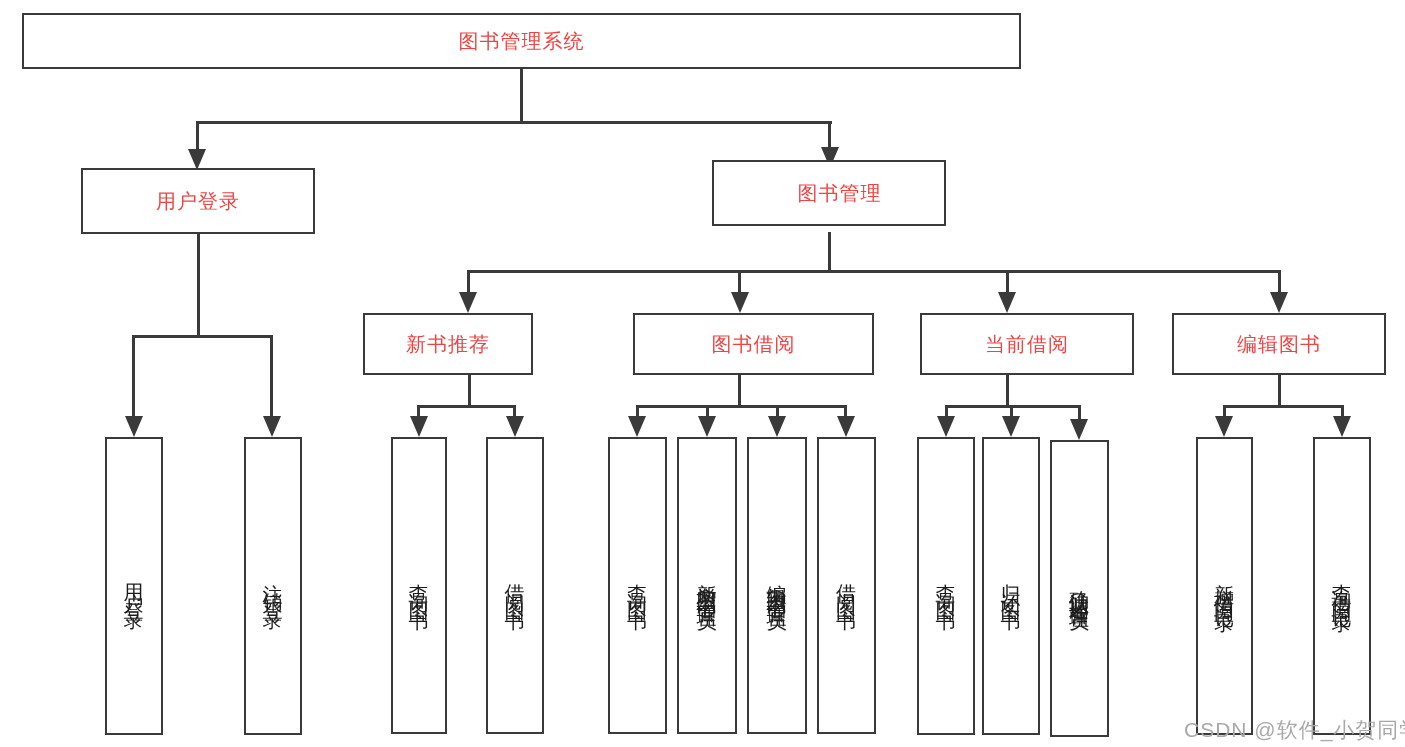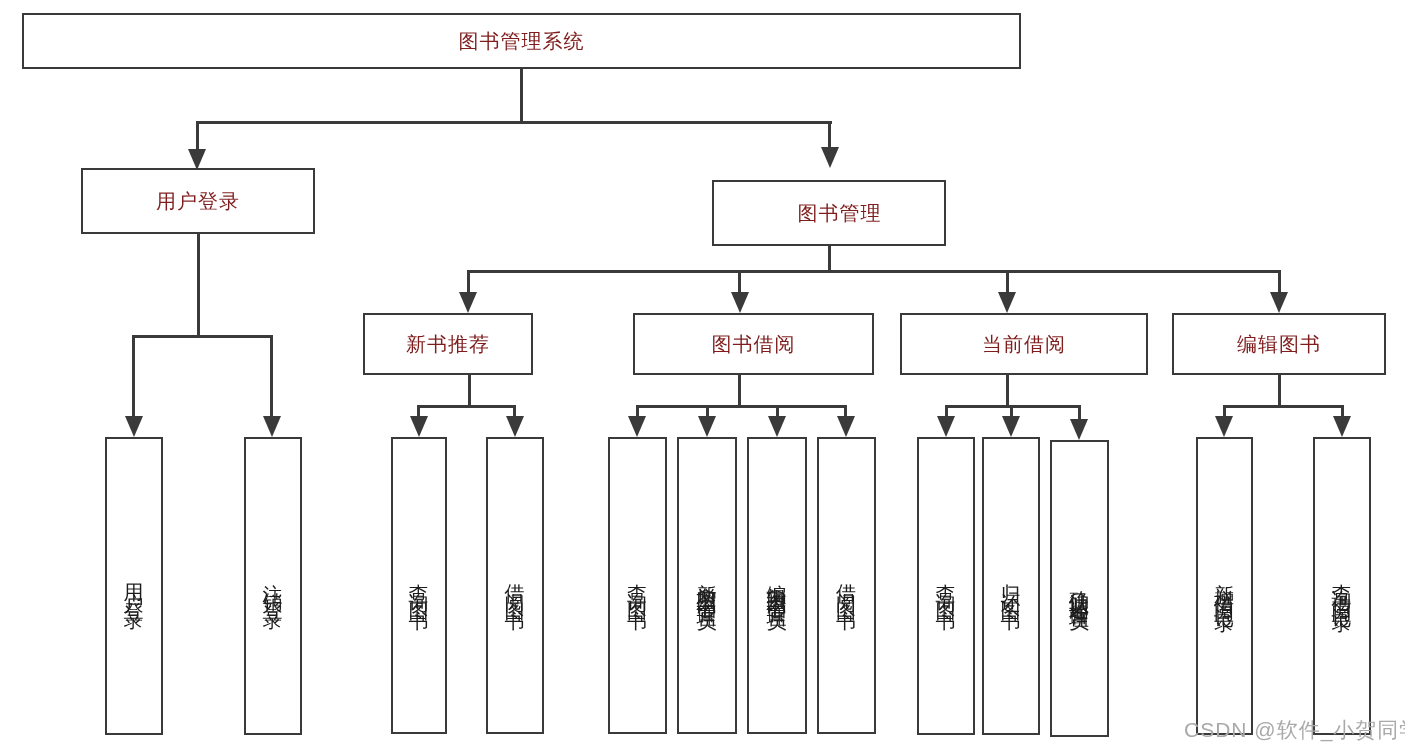--- a/index.html
+++ b/index.html
@@ -15,21 +15,21 @@
   }
   .box {
     position: absolute;
     background: #ffffff;
     border: 2.5px solid #3a3a3a;
     display: flex;
     align-items: center;
     justify-content: center;
     font-size: 20px;
     letter-spacing: 1px;
-    color: #7f1d1d;
+    color: #ef4444;
     z-index: 2;
   }
   .vbox {
     position: absolute;
     background: #ffffff;
     border: 2.5px solid #3a3a3a;
     display: flex;
     align-items: center;
     justify-content: center;
     z-index: 2;
@@ -82,21 +82,21 @@
   <div class="box" style="left:22px; top:13px; width:999px; height:56px;">图书管理系统</div>
 
   <div class="vline" style="left:520px; top:67px; height:57px;"></div>
   <div class="hline" style="left:196px; top:121px; width:636px;"></div>
   <div class="vline" style="left:196px; top:121px; height:32px;"></div>
   <div class="ahead" style="left:188px; top:149px;"></div>
   <div class="vline" style="left:828px; top:121px; height:30px;"></div>
   <div class="ahead" style="left:821px; top:147px;"></div>
 
   <div class="box" style="left:81px; top:168px; width:234px; height:66px;">用户登录</div>
-  <div class="box" style="left:712px; top:180px; width:234px; height:66px;padding-left:21px;">图书管理</div>
+  <div class="box" style="left:712px; top:160px; width:234px; height:66px;padding-left:21px;">图书管理</div>
 
   <div class="vline" style="left:197px; top:232px; height:106px;"></div>
   <div class="hline" style="left:132px; top:335px; width:141px;"></div>
   <div class="vline" style="left:132px; top:335px; height:84px;"></div>
   <div class="ahead" style="left:125px; top:416px;"></div>
   <div class="vline" style="left:270px; top:335px; height:84px;"></div>
   <div class="ahead" style="left:263px; top:416px;"></div>
 
   <div class="vline" style="left:828px; top:232px; height:41px;"></div>
   <div class="hline" style="left:467px; top:270px; width:814px;"></div>
@@ -104,21 +104,21 @@
   <div class="ahead" style="left:459px; top:292px;"></div>
   <div class="vline" style="left:738px; top:270px; height:24px;"></div>
   <div class="ahead" style="left:731px; top:292px;"></div>
   <div class="vline" style="left:1006px; top:270px; height:24px;"></div>
   <div class="ahead" style="left:998px; top:292px;"></div>
   <div class="vline" style="left:1278px; top:270px; height:24px;"></div>
   <div class="ahead" style="left:1270px; top:292px;"></div>
 
   <div class="box" style="left:363px; top:313px; width:170px; height:62px;">新书推荐</div>
   <div class="box" style="left:633px; top:313px; width:241px; height:62px;">图书借阅</div>
-  <div class="box" style="left:900px; top:313px; width:248px; height:62px;">当前借阅</div>
+  <div class="box" style="left:920px; top:313px; width:214px; height:62px;">当前借阅</div>
   <div class="box" style="left:1172px; top:313px; width:214px; height:62px;">编辑图书</div>
 
   <div class="vline" style="left:468px; top:373px; height:35px;"></div>
   <div class="hline" style="left:417px; top:405px; width:99px;"></div>
   <div class="vline" style="left:417px; top:405px; height:14px;"></div>
   <div class="ahead" style="left:410px; top:416px;"></div>
   <div class="vline" style="left:513px; top:405px; height:14px;"></div>
   <div class="ahead" style="left:506px; top:416px;"></div>
 
   <div class="vline" style="left:738px; top:373px; height:35px;"></div>

